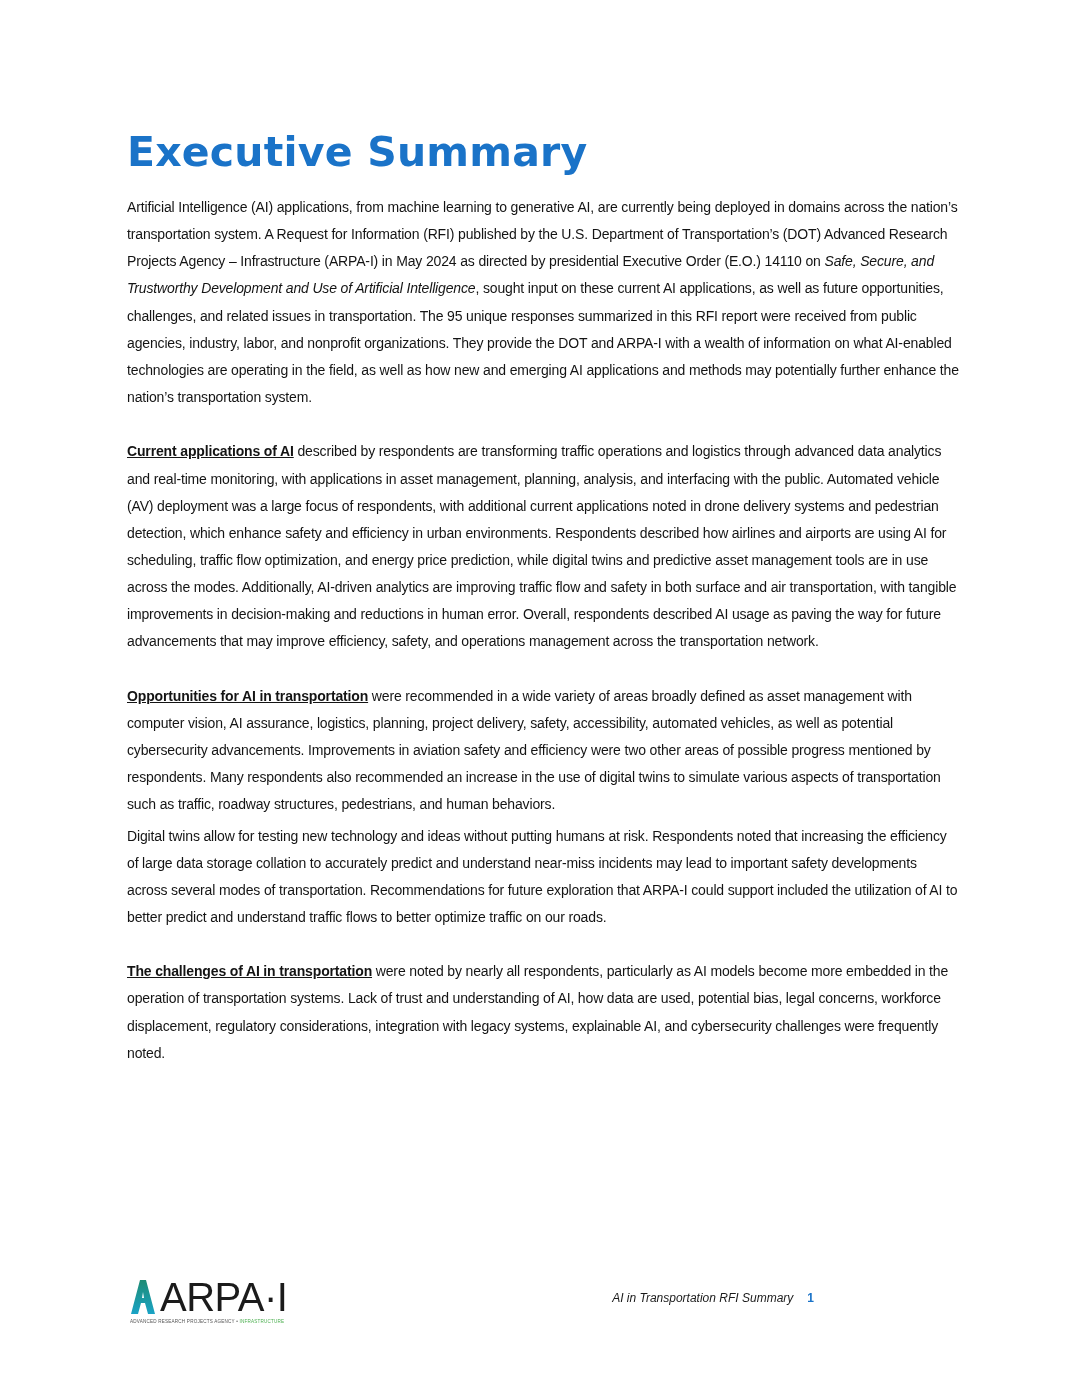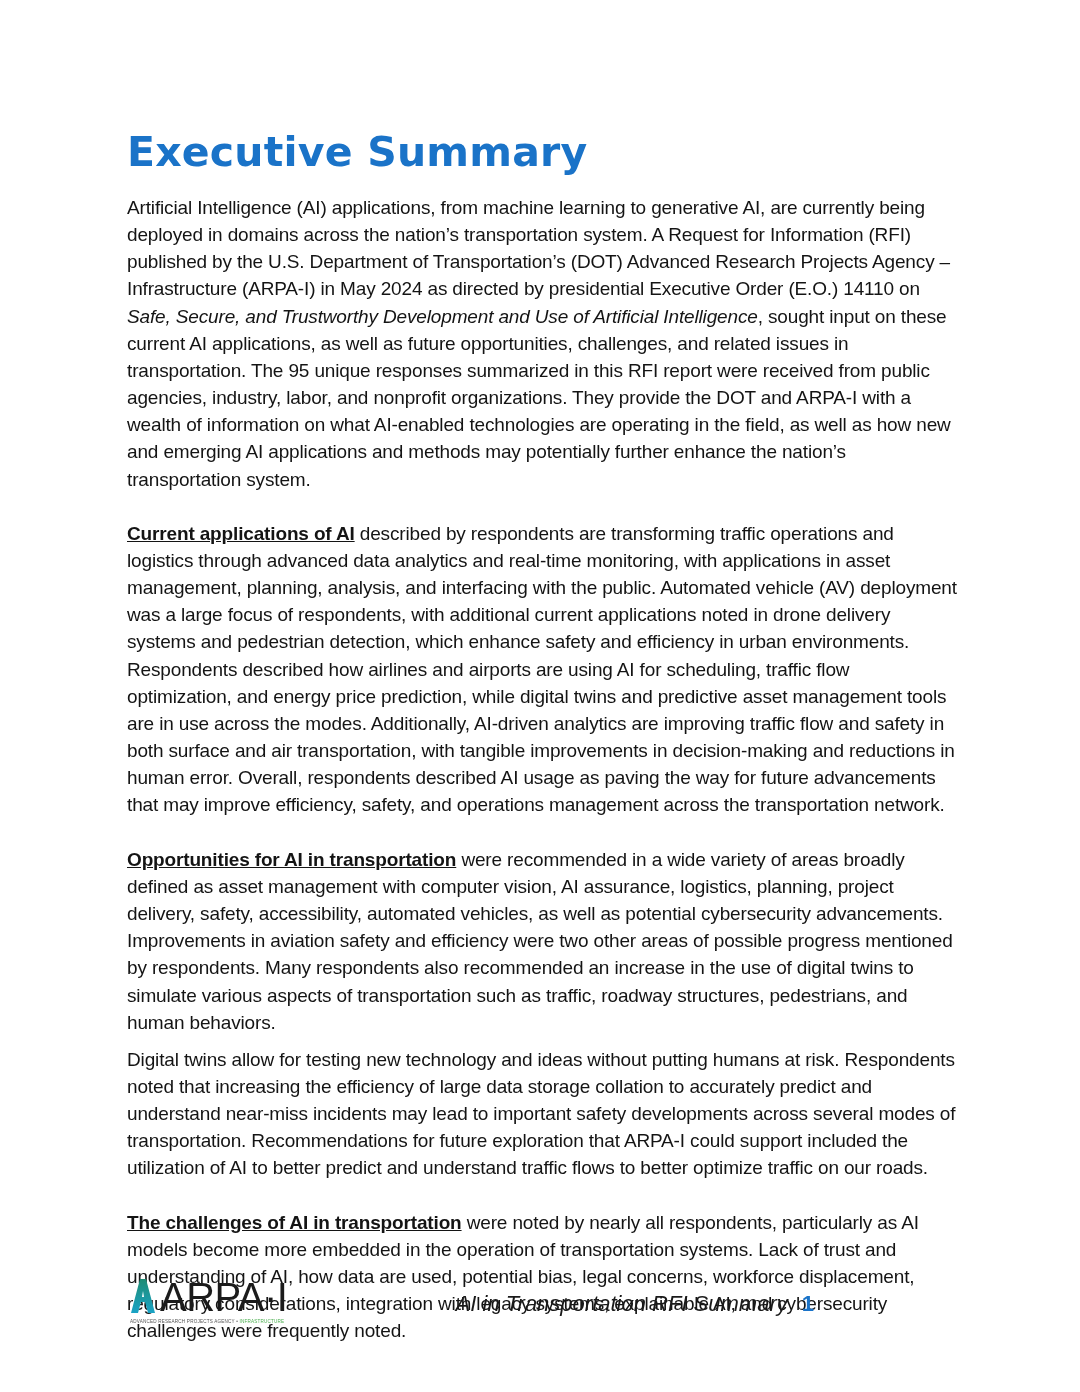--- a/index.html
+++ b/index.html
@@ -3,36 +3,36 @@
 <meta charset="utf-8">
 <style>
   html, body { margin: 0; padding: 0; background: #ffffff; }
   body { width: 1080px; height: 1392px; position: relative; overflow: hidden;
          font-family: "Liberation Sans", sans-serif; color: #111; }
   .page { position: absolute; left: 0; top: 0; width: 964px; height: 1392px; }
   h1.title { position: absolute; left: 127px; top: 124px; margin: 0;
              font-family: "DejaVu Sans", sans-serif; font-weight: bold;
              font-size: 41px; letter-spacing: 0.2px; color: #1a73c8; line-height: 56px; }
   .body-text { position: absolute; left: 127px; top: 194px; width: 832px;
-               font-family: "Liberation Sans", sans-serif; font-size: 19px;
+               font-family: "Liberation Sans", sans-serif; font-size: 14px;
                line-height: 27.15px; color: #141414; letter-spacing: -0.15px; }
   .body-text p { margin: 0 0 27.15px 0; }
-  .body-text p.tight { margin-bottom: 10px; }
+  .body-text p.tight { margin-bottom: 4px; }
   .body-text b { font-weight: bold; text-decoration: underline; }
   .body-text i { font-style: italic; }
   .footer-logo { position: absolute; left: 130px; top: 1278px; width: 170px; height: 50px; }
-  .logo-row { display: flex; height: 38px; }
+  .logo-row { display: flex; align-items: center; height: 38px; }
   .logo-mark { width: 26px; height: 36px; margin-right: 4px; }
   .logo-text { font-family: "Liberation Sans", sans-serif; font-size: 40px; line-height: 38px;
                color: #1b1b1b; letter-spacing: -0.5px; }
   .logo-sub { font-family: "Liberation Sans", sans-serif; font-size: 4.6px; color: #555;
               letter-spacing: 0.2px; margin-top: 3px; white-space: nowrap; }
   .logo-sub .green { color: #4caf50; }
   .footer-right { position: absolute; right: 150px; top: 1291px; font-family: "Liberation Sans", sans-serif;
-                  font-size: 22px; color: #1a1a1a; white-space: nowrap; margin-left: 14px; }
+                  font-size: 12px; color: #1a1a1a; white-space: nowrap; margin-left: 14px; }
   .footer-right .doc { font-style: italic; }
   .footer-right .pg { color: #1a73c8; font-weight: bold; margin-left: 14px; }
 </style>
 </head>
 <body>
 
 <div class="page">
   <h1 class="title">Executive Summary</h1>
 
   <div class="body-text">

